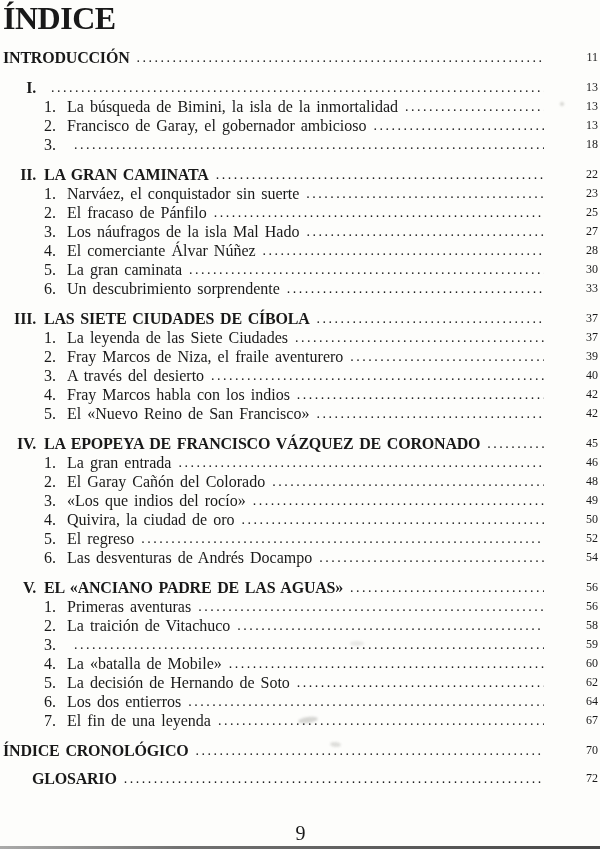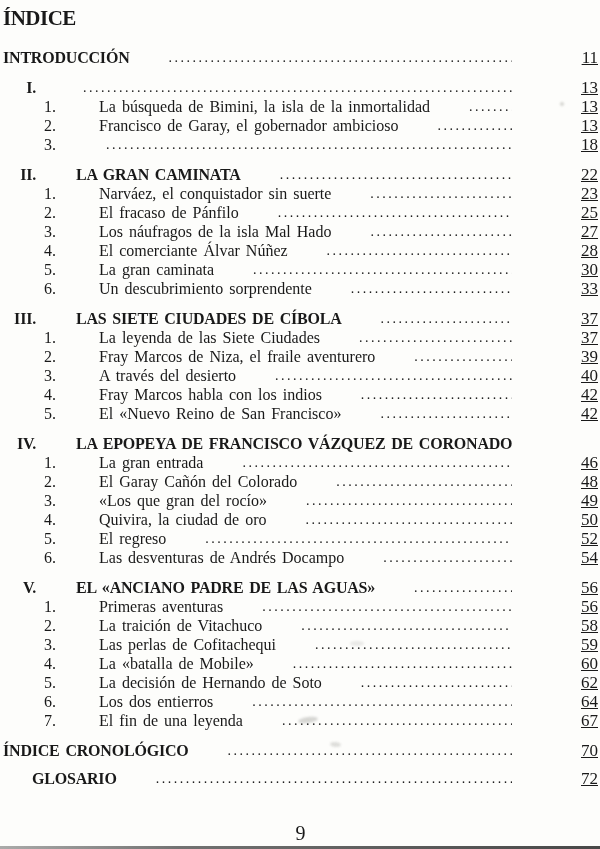--- a/index.html
+++ b/index.html
@@ -11,33 +11,32 @@
     overflow:hidden;
   }
   .page{
     position:relative;
     width:600px;height:849px;
     box-sizing:border-box;
     padding:3px 2px 0 3px;
     overflow:hidden;
   }
   .title{
-    font-size:21px;
+    font-size:32px;
     line-height:30px;
     font-weight:700;
     letter-spacing:-0.5px;
     margin:0 0 15px 0;
   }
   .row{
     display:flex;
     align-items:flex-start;
     height:19px;
     line-height:19px;
     font-size:16px;
-    gap:32px;
   }
   .gap{margin-top:11px;}
   .gap-sm{margin-top:9px;margin-left:29px;}
   .row .num{
     flex:0 0 33px;
     text-align:right;
     margin-right:8px;
     white-space:nowrap;
   }
   .row.sub .num{
@@ -61,24 +60,23 @@
     white-space:nowrap;
     margin-left:7px;
     font-weight:400;
     font-size:14px;
     letter-spacing:2.5px;
     color:#1c1c1c;
   }
   .pg{
     flex:0 0 54px;
     text-align:right;
-    font-size:17px;
+    font-size:12px;
     font-weight:400;
     white-space:nowrap;
-    text-decoration:underline;
   }
   .folio{
     margin-top:34px;
     text-align:center;
     font-size:20px;
     line-height:22px;
   }
   .scan-edge{
     position:absolute;
     left:0;right:0;bottom:0;
@@ -225,21 +223,21 @@
     <span class="pg">46</span>
   </div>
   <div class="row sub">
     <span class="num">2.</span>
     <span class="label">El Garay Cañón del Colorado</span>
     <span class="leader">............................................................................................................................................................................................................................</span>
     <span class="pg">48</span>
   </div>
   <div class="row sub">
     <span class="num">3.</span>
-    <span class="label">«Los que gran del rocío»</span>
+    <span class="label">«Los que indios del rocío»</span>
     <span class="leader">............................................................................................................................................................................................................................</span>
     <span class="pg">49</span>
   </div>
   <div class="row sub">
     <span class="num">4.</span>
     <span class="label">Quivira, la ciudad de oro</span>
     <span class="leader">............................................................................................................................................................................................................................</span>
     <span class="pg">50</span>
   </div>
   <div class="row sub">
@@ -268,21 +266,20 @@
     <span class="pg">56</span>
   </div>
   <div class="row sub">
     <span class="num">2.</span>
     <span class="label">La traición de Vitachuco</span>
     <span class="leader">............................................................................................................................................................................................................................</span>
     <span class="pg">58</span>
   </div>
   <div class="row sub">
     <span class="num">3.</span>
-    <span class="label">Las perlas de Cofitachequi</span>
     <span class="leader">............................................................................................................................................................................................................................</span>
     <span class="pg">59</span>
   </div>
   <div class="row sub">
     <span class="num">4.</span>
     <span class="label">La «batalla de Mobile»</span>
     <span class="leader">............................................................................................................................................................................................................................</span>
     <span class="pg">60</span>
   </div>
   <div class="row sub">

